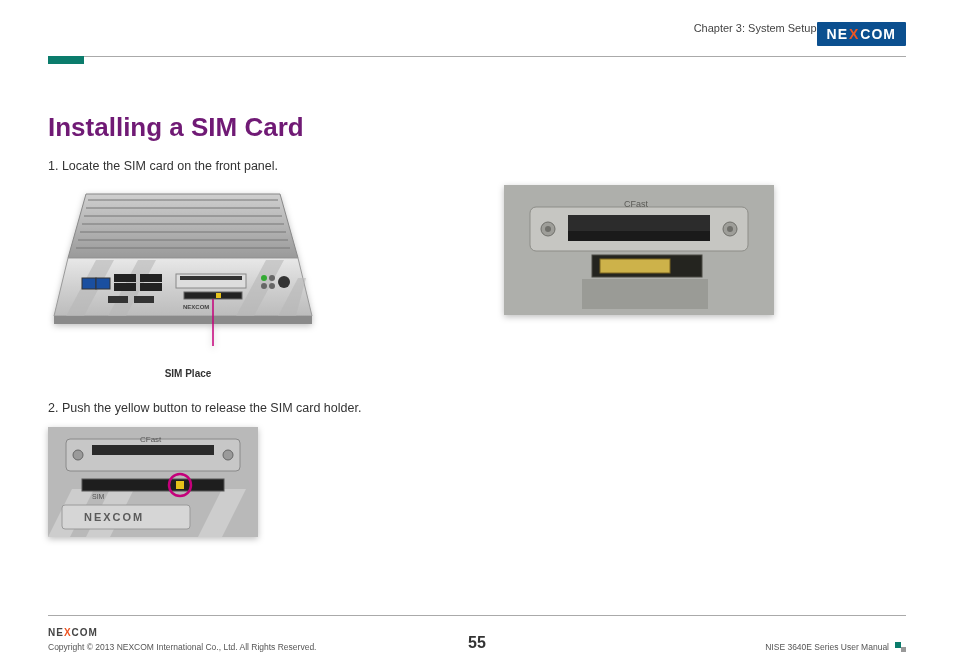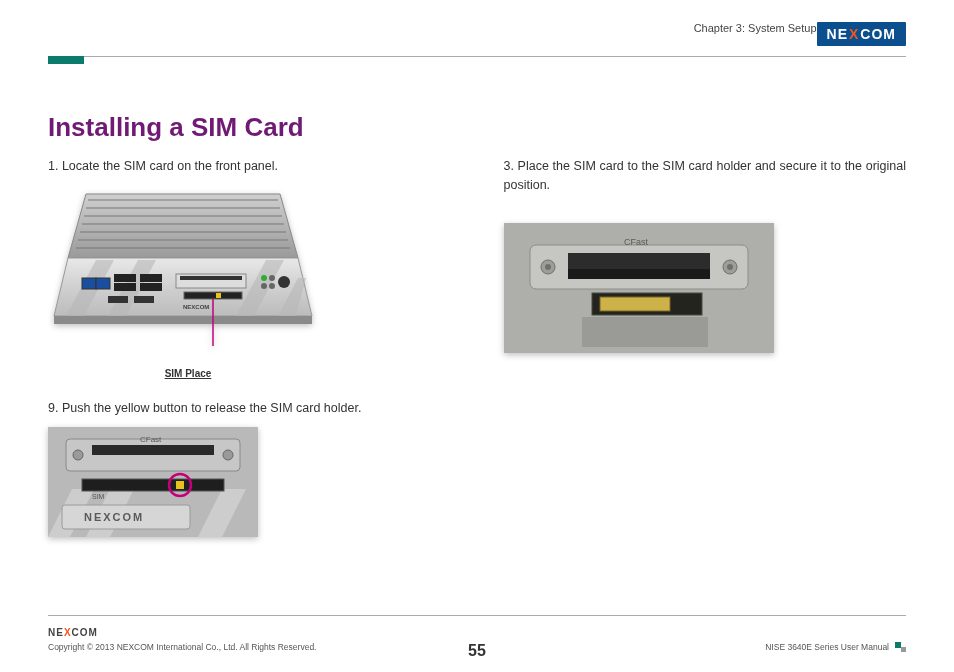--- a/index.html
+++ b/index.html
@@ -55,21 +55,20 @@
   }
   .columns {
     display: flex;
     gap: 53px;
   }
   .col { flex: 1; font-size: 12.5px; color: #333; line-height: 1.5; }
   .step { margin-bottom: 10px; }
   .step.justify { text-align: justify; }
   .figure {
     margin: 10px 0 18px 0;
-    text-decoration: underline;
   }
   .svg-shadow { filter: drop-shadow(0 2px 3px rgba(0,0,0,.25)); }
   .caption {
     font-size: 10px;
     font-weight: 700;
     color: #333;
     text-align: center;
     margin-top: 4px;
   }
   .footer {
@@ -85,21 +84,21 @@
   }
   .footer-logo .small-badge {
     font-size: 10px;
     font-weight: 700;
     letter-spacing: 1px;
     color: #444;
   }
   .footer-row {
     display: flex;
     justify-content: space-between;
-    align-items: flex-start;
+    align-items: flex-end;
     font-size: 8.5px;
     color: #555;
     margin-top: 2px;
   }
   .page-num {
     position: absolute;
     left: 50%;
     transform: translateX(-50%);
     font-weight: 700;
     font-size: 16px;
@@ -181,21 +180,21 @@
             <circle cx="224" cy="92" r="3" fill="#666"></circle>
           <circle cx="216" cy="100" r="3" fill="#666"></circle>
             <circle cx="224" cy="100" r="3" fill="#666"></circle>
           <circle cx="236" cy="96" r="6" fill="#333"></circle>
           <text x="135" y="123" font-size="6" fill="#444" font-weight="700">NEXCOM</text>
           <line x1="165" y1="113" x2="165" y2="160" stroke="#c4007a" stroke-width="1.5"></line>
         </svg>
         <div class="caption" style="width:270px; margin-left:5px;">SIM Place</div>
       </div>
 
-      <div class="step">9. Push the yellow button to release the SIM card holder.</div>
+      <div class="step">2. Push the yellow button to release the SIM card holder.</div>
 
       <div class="figure">
         <svg class="svg-shadow" width="210" height="110" viewBox="0 0 210 110">
           <rect x="0" y="0" width="210" height="110" fill="#b9b9b9"></rect>
           <g fill="#cdcdcd">
             <polygon points="0,110 24,62 46,62 22,110"></polygon>
             <polygon points="38,110 62,62 86,62 62,110"></polygon>
             <polygon points="150,110 174,62 198,62 174,110"></polygon>
           </g>
           <rect x="18" y="12" width="174" height="32" rx="4" fill="#c7c7c7" stroke="#8a8a8a"></rect>
@@ -207,21 +206,20 @@
           <rect x="128" y="54" width="8" height="8" fill="#e6c21a"></rect>
           <circle cx="132" cy="58" r="11" fill="none" stroke="#c4007a" stroke-width="2.5"></circle>
           <text x="44" y="72" font-size="7" fill="#555">SIM</text>
           <rect x="14" y="78" width="128" height="24" rx="3" fill="#d6d6d6" stroke="#9a9a9a"></rect>
           <text x="36" y="94" font-size="11" font-weight="700" fill="#5a5a5a" letter-spacing="2">NEXCOM</text>
         </svg>
       </div>
     </div>
 
     <div class="col">
-      <div class="step justify">3. Place the SIM card to the SIM card holder and secure it to the original position.</div>
 
       <div class="figure" style="margin-top:28px">
         <svg class="svg-shadow" width="270" height="130" viewBox="0 0 270 130">
           <rect x="0" y="0" width="270" height="130" fill="#aeafab"></rect>
           <rect x="26" y="22" width="218" height="44" rx="6" fill="#c6c6c2" stroke="#8d8d88"></rect>
           <circle cx="44" cy="44" r="7" fill="#9e9e99" stroke="#6f6f6a"></circle>
           <circle cx="44" cy="44" r="3" fill="#70706b"></circle>
           <circle cx="226" cy="44" r="7" fill="#9e9e99" stroke="#6f6f6a"></circle>
           <circle cx="226" cy="44" r="3" fill="#70706b"></circle>
           <text x="120" y="22" font-size="9" fill="#5b5b57">CFast</text>

